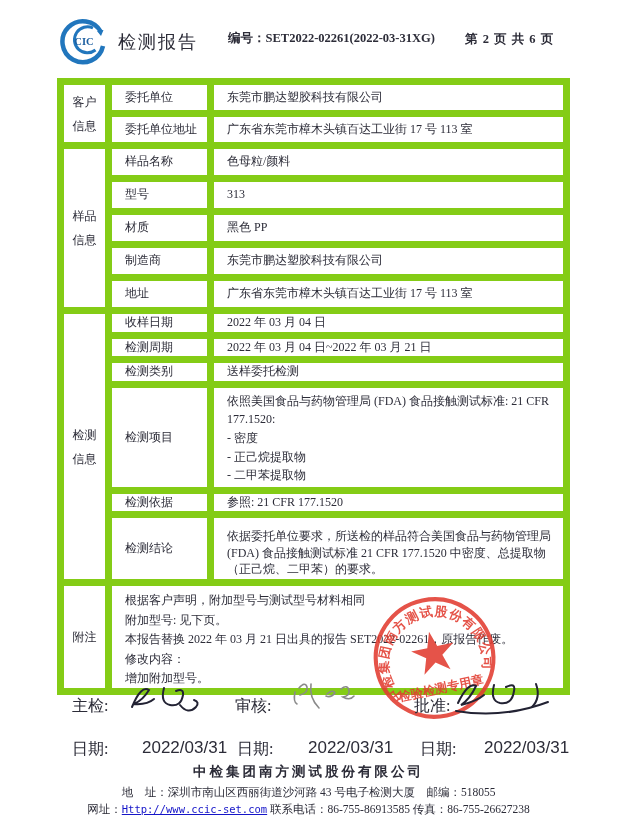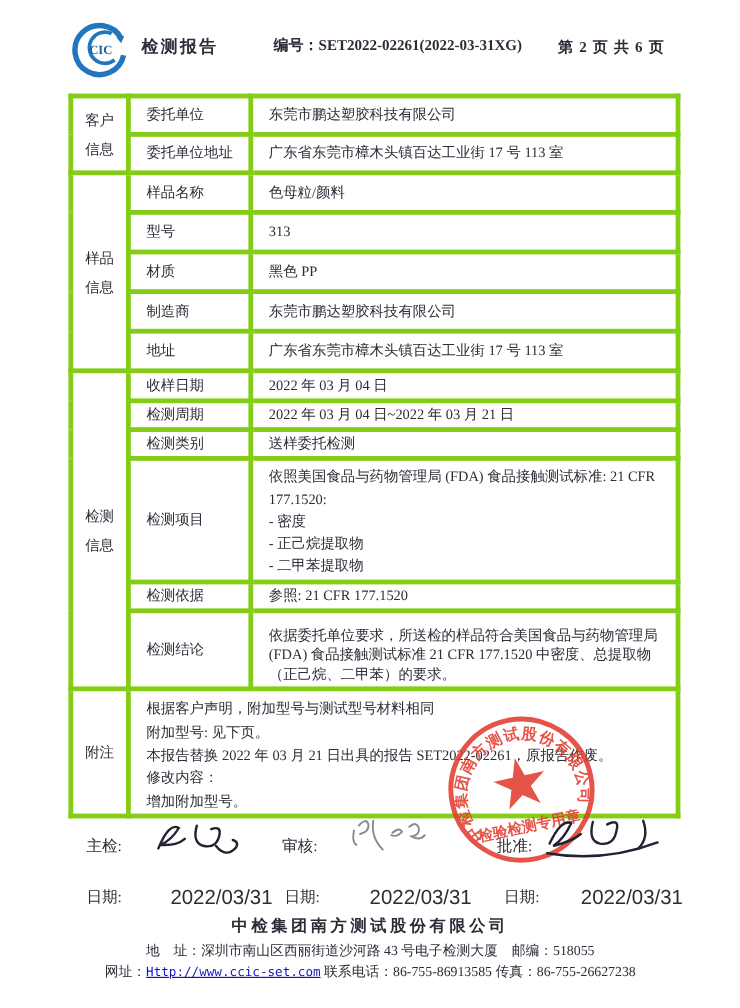--- a/index.html
+++ b/index.html
@@ -3,37 +3,37 @@
 <meta charset="utf-8">
 <style>
   html,body{margin:0;padding:0;}
   body{
     width:617px;height:840px;position:relative;background:#ffffff;
     font-family:"Liberation Serif","DejaVu Serif",serif;
     color:#2c2c38;font-size:12px;
   }
   .abs{position:absolute;}
   
-  .hdr-title{left:118px;top:30px;font-weight:bold;font-size:14px;letter-spacing:2px;}
+  .hdr-title{left:118px;top:30px;font-weight:normal;font-size:18px;letter-spacing:2px;}
   .hdr-no{left:228px;top:30px;font-weight:bold;font-size:12.5px;}
   .hdr-page{left:465px;top:31px;font-weight:bold;font-size:12.5px;letter-spacing:1px;}
   
   .tbl-wrap{left:57px;top:78px;}
   table{border-collapse:collapse;table-layout:fixed;width:506px;}
-  td{border:4px solid #84cc16;padding:0 0 0 13px;vertical-align:middle;
+  td{border:7px solid #84cc16;padding:0 0 0 13px;vertical-align:middle;
      font-size:12px;line-height:1.45;overflow:hidden;}
   td.sec{text-align:center;padding:0;white-space:pre-line;line-height:2.0;}
   td.lbl{padding-left:13px;}
   td.multi{white-space:pre-line;line-height:18.6px;padding-top:4px;padding-bottom:2px;}
   td.concl{line-height:16.4px;padding-right:8px;padding-top:10px;padding-bottom:2px;}
   td.note{white-space:pre-line;line-height:19.4px;vertical-align:top;padding-top:5px;padding-right:8px;}
   .h32{height:32px}.h33{height:33px}.h25{height:25px}.h24{height:24px}
   .h93{height:93px}.h48{height:48px}.h98{height:98px}
   
-  .sig-label{font-size:13px;}
+  .sig-label{font-size:16px;}
   .date-val{font-size:17px;font-family:Liberation Sans, sans-serif;}
   
   .stamp{left:369px;top:594px;width:132px;height:132px;transform:rotate(-12deg);opacity:.88;}
   
   .ft{width:617px;text-align:center;}
   .ft-co{top:763px;font-weight:bold;font-size:13.5px;letter-spacing:3px;}
   .ft-line{top:785px;font-size:11.5px;}
   .ft-line2{top:802px;font-size:11.5px;}
   a.weblink{color:#1515c8;text-decoration:underline;font-family:"DejaVu Sans Mono","Liberation Mono",monospace;font-size:10.5px;margin-top:45px;}
 </style>

